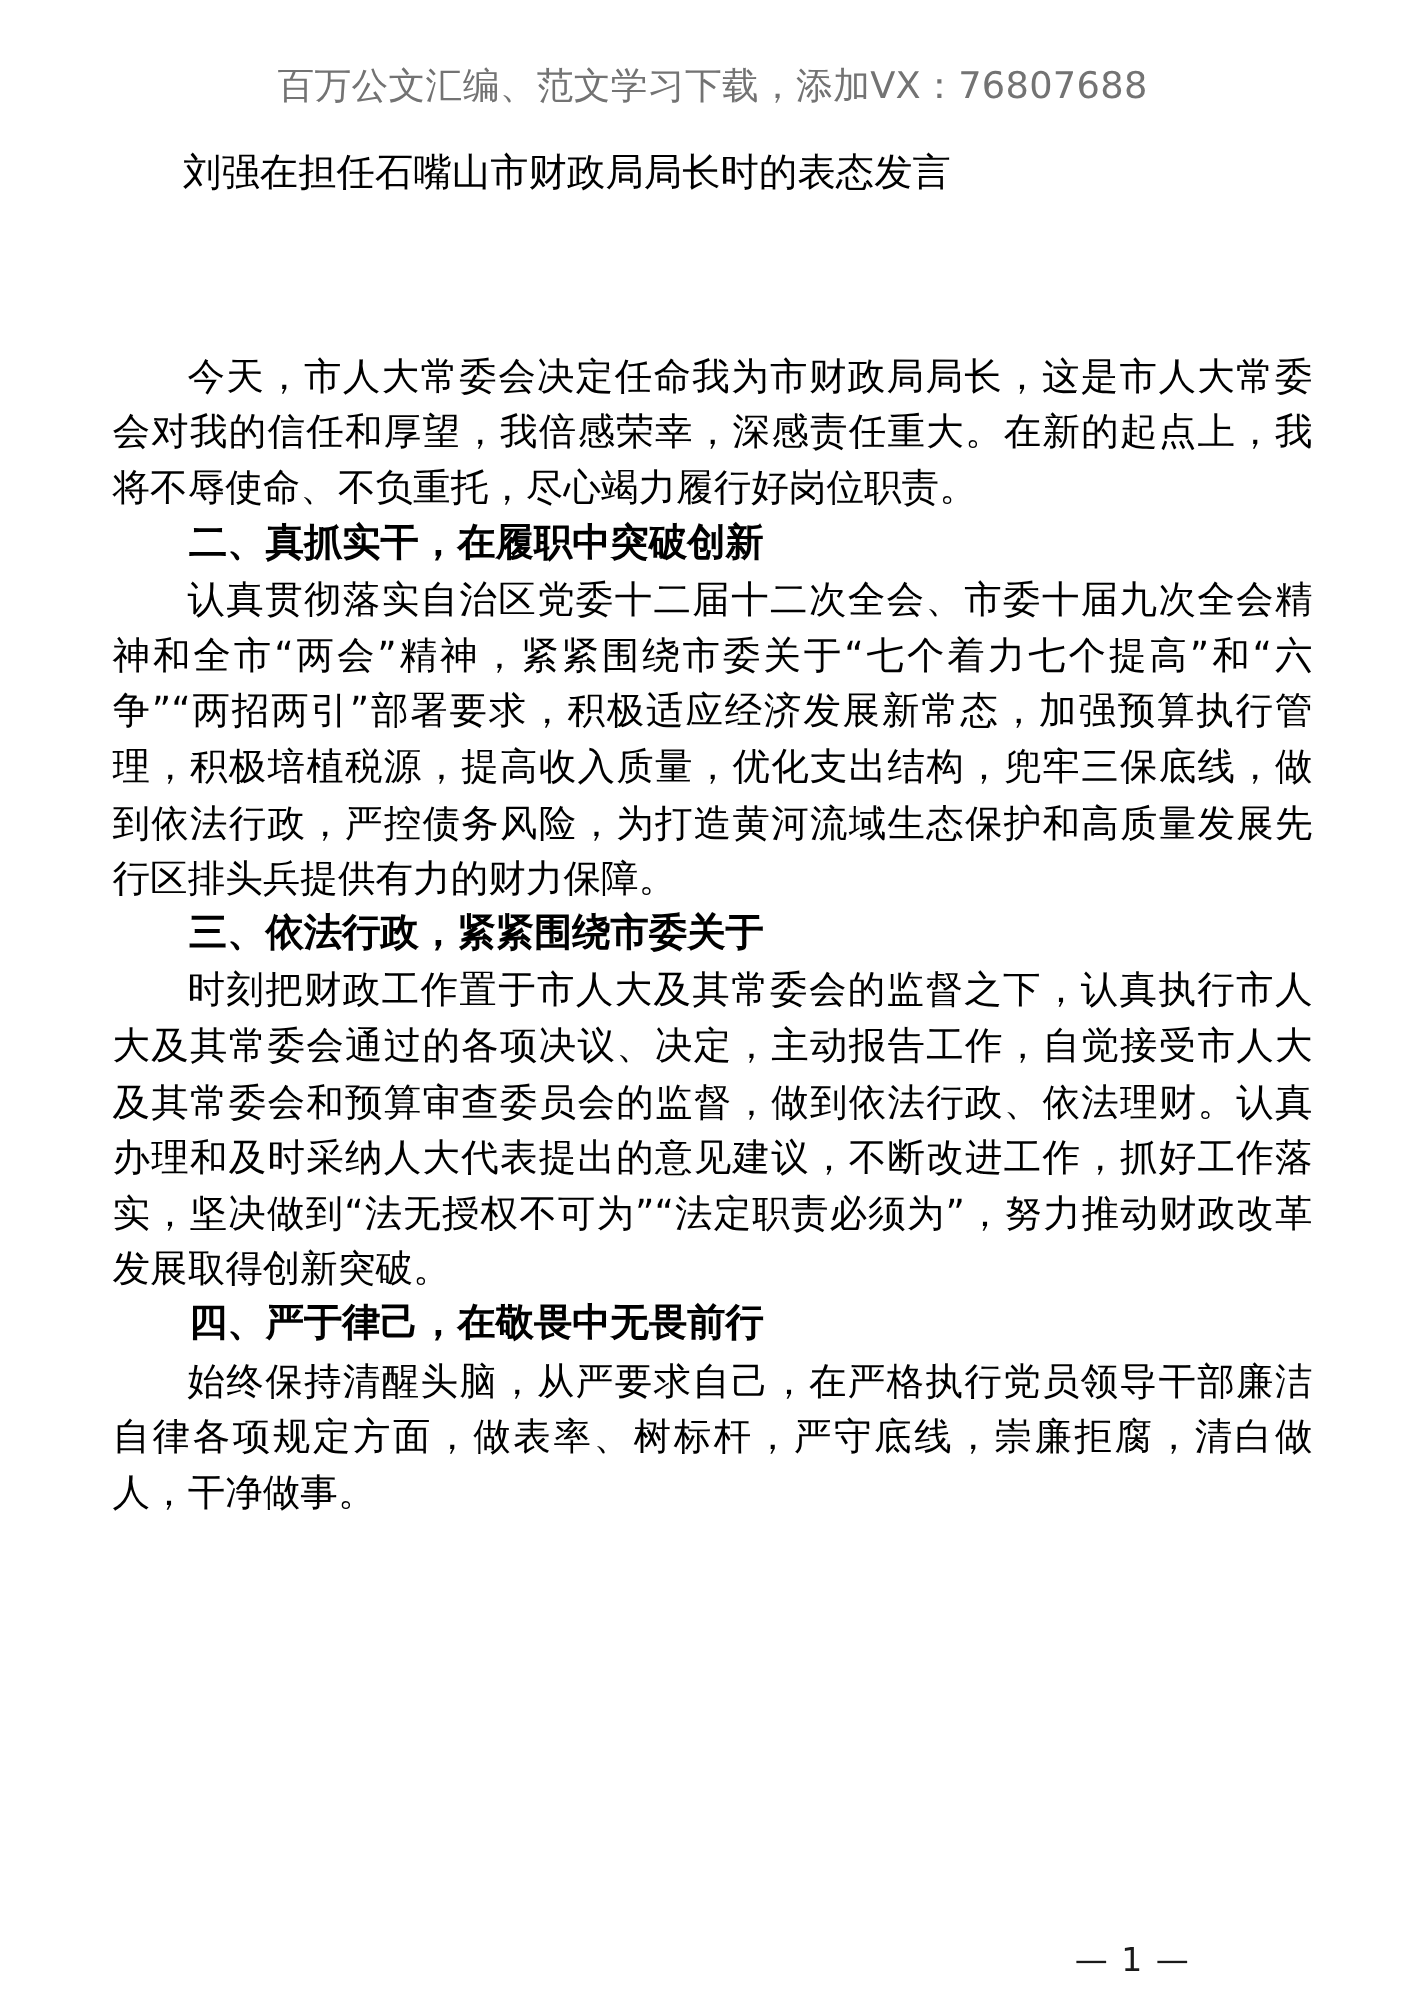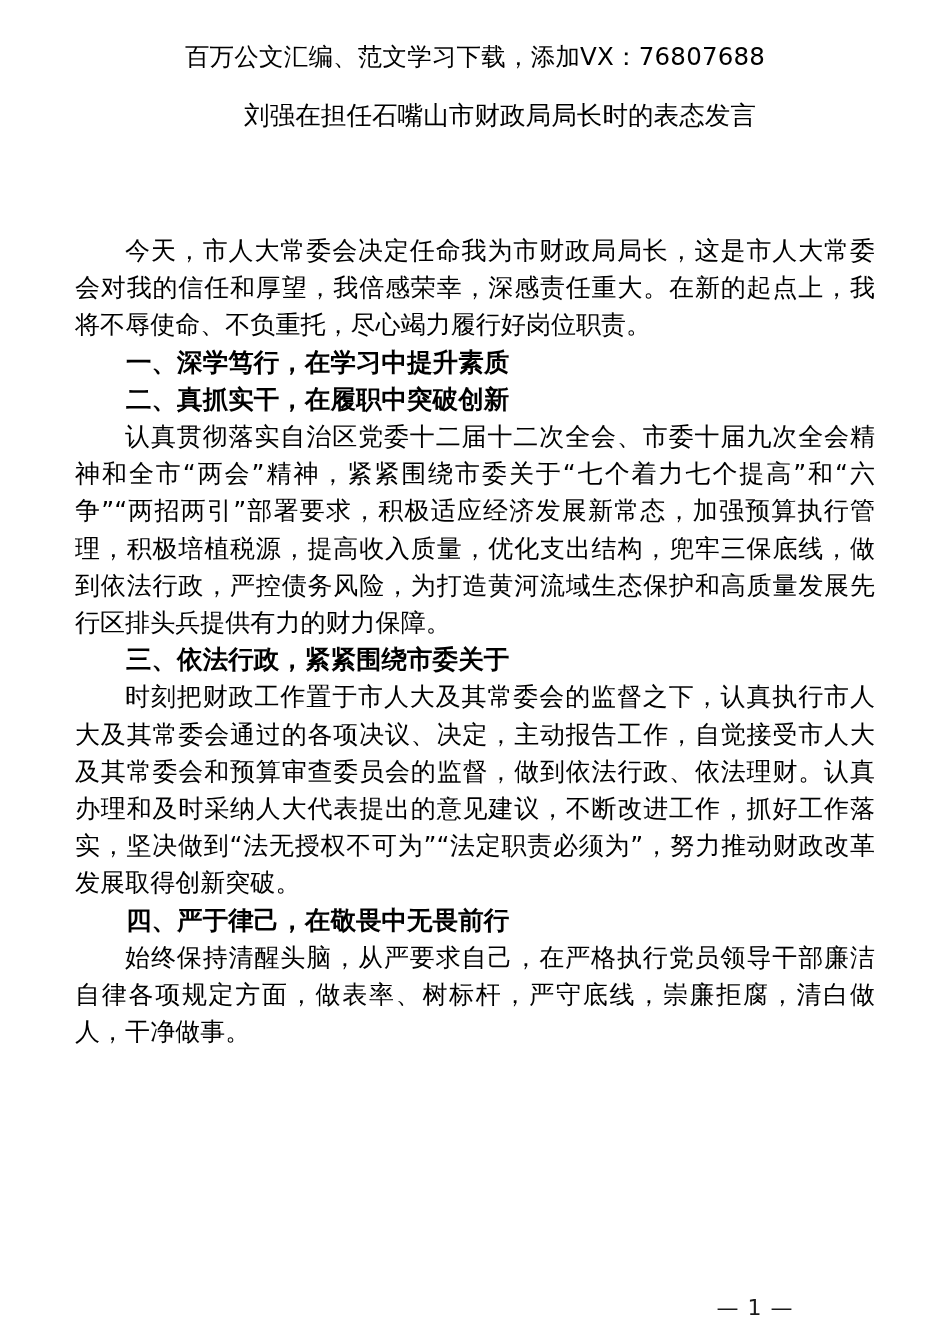--- a/index.html
+++ b/index.html
@@ -37,21 +37,21 @@
     white-space: nowrap;
     font-weight: 400;
   }
 
   
   .title-block {
     position: absolute;
     top: 98px;
     left: 0;
     width: 756px;
-    text-align: right;
+    text-align: center;
   }
   .doc-title,
   .doc-subtitle,
   .doc-date {
     font-size: 25.5px;
     line-height: 35px;
     font-weight: 400;
     letter-spacing: 0.1px;
     white-space: nowrap;
   }
@@ -99,32 +99,31 @@
     letter-spacing: 1px;
     color: #1a1a1a;
   }
 </style>
 </head>
 <body>
 
 <div class="page">
 
   <div class="promo-banner">
-    <span class="promo-text" style="color: #000000;">百万公文汇编、范文学习下载，添加VX：76807688</span>
+    <span class="promo-text" style="color: #737373;">百万公文汇编、范文学习下载，添加VX：76807688</span>
   </div>
 
   <div class="title-block">
     <div class="doc-title">刘强在担任石嘴山市财政局局长时的表态发言</div>
   </div>
 
   <div class="body-wrap">
 
     <p class="para">今天，市人大常委会决定任命我为市财政局局长，这是市人大常委会对我的信任和厚望，我倍感荣幸，深感责任重大。在新的起点上，我将不辱使命、不负重托，尽心竭力履行好岗位职责。</p>
 
-    <h2 class="heading">一、深学笃行，在学习中提升素质</h2>
 
     <h2 class="heading">二、真抓实干，在履职中突破创新</h2>
     <p class="para">认真贯彻落实自治区党委十二届十二次全会、市委十届九次全会精神和全市“两会”精神，紧紧围绕市委关于“七个着力七个提高”和“六争”“两招两引”部署要求，积极适应经济发展新常态，加强预算执行管理，积极培植税源，提高收入质量，优化支出结构，兜牢三保底线，做到依法行政，严控债务风险，为打造黄河流域生态保护和高质量发展先行区排头兵提供有力的财力保障。</p>
 
     <h2 class="heading">三、依法行政，紧紧围绕市委关于</h2>
     <p class="para">时刻把财政工作置于市人大及其常委会的监督之下，认真执行市人大及其常委会通过的各项决议、决定，主动报告工作，自觉接受市人大及其常委会和预算审查委员会的监督，做到依法行政、依法理财。认真办理和及时采纳人大代表提出的意见建议，不断改进工作，抓好工作落实，坚决做到“法无授权不可为”“法定职责必须为”，努力推动财政改革发展取得创新突破。</p>
 
     <h2 class="heading">四、严于律己，在敬畏中无畏前行</h2>
     <p class="para">始终保持清醒头脑，从严要求自己，在严格执行党员领导干部廉洁自律各项规定方面，做表率、树标杆，严守底线，崇廉拒腐，清白做人，干净做事。</p>
 

